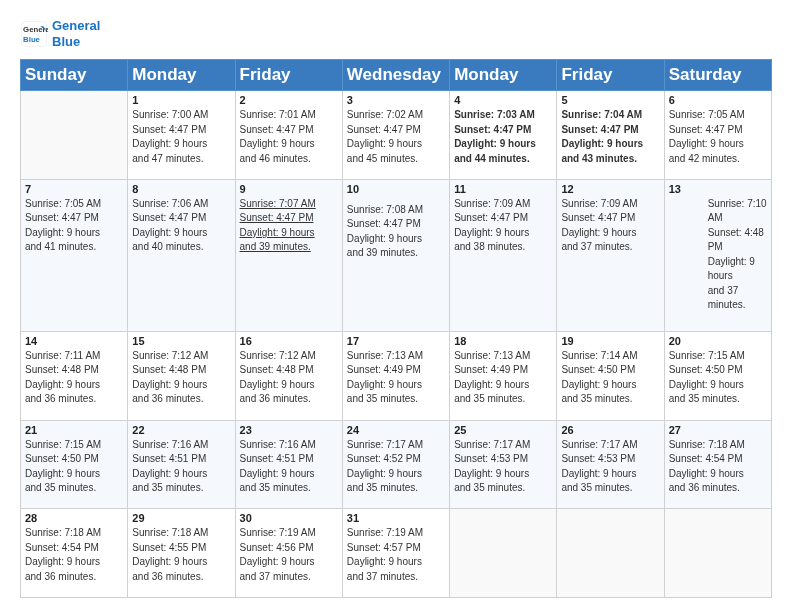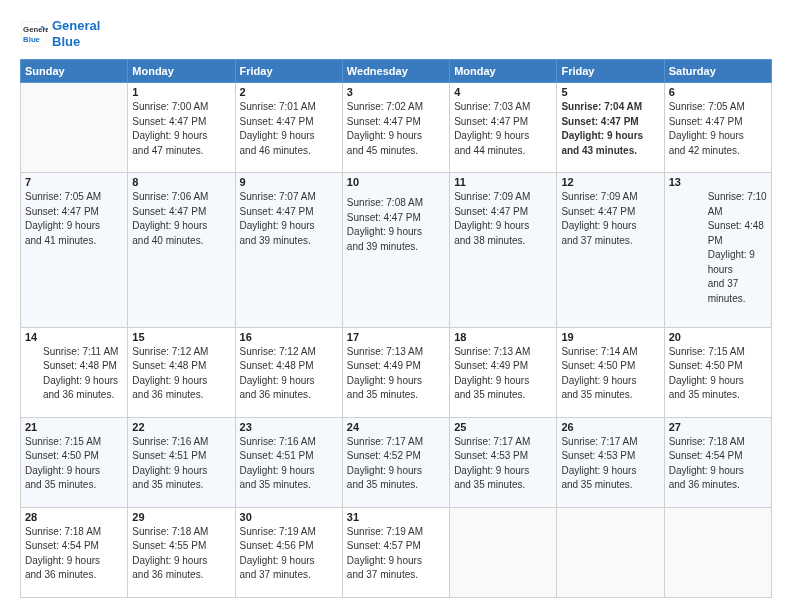--- a/index.html
+++ b/index.html
@@ -57,21 +57,21 @@
     .calendar {
       flex: 1;
       border: 1px solid #ccc;
       border-collapse: collapse;
       width: 100%;
       table-layout: fixed;
     }
     .calendar thead tr th {
       background: #3a7bbf;
       color: #fff;
-      font-size: 11px;
+      font-size: 17px;
       font-weight: bold;
       padding: 5px 4px;
       text-align: left;
       border: 1px solid #5593cc;
     }
     .calendar tbody tr td {
       border: 1px solid #d0d0d0;
       vertical-align: top;
       padding: 3px 4px;
       font-size: 9.2px;
@@ -152,21 +152,21 @@
           </td>
           <td>
             <div class="day-num">3</div>
             <div class="day-detail" style="white-space: pre-line;">Sunrise: 7:02 AM
 Sunset: 4:47 PM
 Daylight: 9 hours
 and 45 minutes.</div>
           </td>
           <td>
             <div class="day-num">4</div>
-            <div class="day-detail" style="white-space: pre-line;">Sunrise: 7:03 AM
+            <div class="day-detail" style="white-space: pre-line; font-weight: bold;">Sunrise: 7:03 AM
 Sunset: 4:47 PM
 Daylight: 9 hours
 and 44 minutes.</div>
           </td>
           <td>
             <div class="day-num">5</div>
             <div class="day-detail" style="white-space: pre-line; font-weight: bold;">Sunrise: 7:04 AM
 Sunset: 4:47 PM
 Daylight: 9 hours
 and 43 minutes.</div>
@@ -189,21 +189,21 @@
           </td>
           <td>
             <div class="day-num">8</div>
             <div class="day-detail" style="white-space: pre-line;">Sunrise: 7:06 AM
 Sunset: 4:47 PM
 Daylight: 9 hours
 and 40 minutes.</div>
           </td>
           <td>
             <div class="day-num">9</div>
-            <div class="day-detail" style="white-space: pre-line;">Sunrise: 7:07 AM
+            <div class="day-detail" style="white-space: pre-line; text-decoration: underline;">Sunrise: 7:07 AM
 Sunset: 4:47 PM
 Daylight: 9 hours
 and 39 minutes.</div>
           </td>
           <td>
             <div class="day-num">10</div>
             <div class="day-detail" style="white-space: pre-line; margin-top: 8px;">Sunrise: 7:08 AM
 Sunset: 4:47 PM
 Daylight: 9 hours
 and 39 minutes.</div>
@@ -226,21 +226,21 @@
             <div class="day-num">13</div>
             <div class="day-detail" style="white-space: pre-line; margin-left: 39px;">Sunrise: 7:10 AM
 Sunset: 4:48 PM
 Daylight: 9 hours
 and 37 minutes.</div>
           </td>
         </tr>
         <tr>
           <td>
             <div class="day-num">14</div>
-            <div class="day-detail" style="white-space: pre-line; margin-left: 18px;">Sunrise: 7:11 AM
+            <div class="day-detail" style="white-space: pre-line;">Sunrise: 7:11 AM
 Sunset: 4:48 PM
 Daylight: 9 hours
 and 36 minutes.</div>
           </td>
           <td>
             <div class="day-num">15</div>
             <div class="day-detail" style="white-space: pre-line;">Sunrise: 7:12 AM
 Sunset: 4:48 PM
 Daylight: 9 hours
 and 36 minutes.</div>

